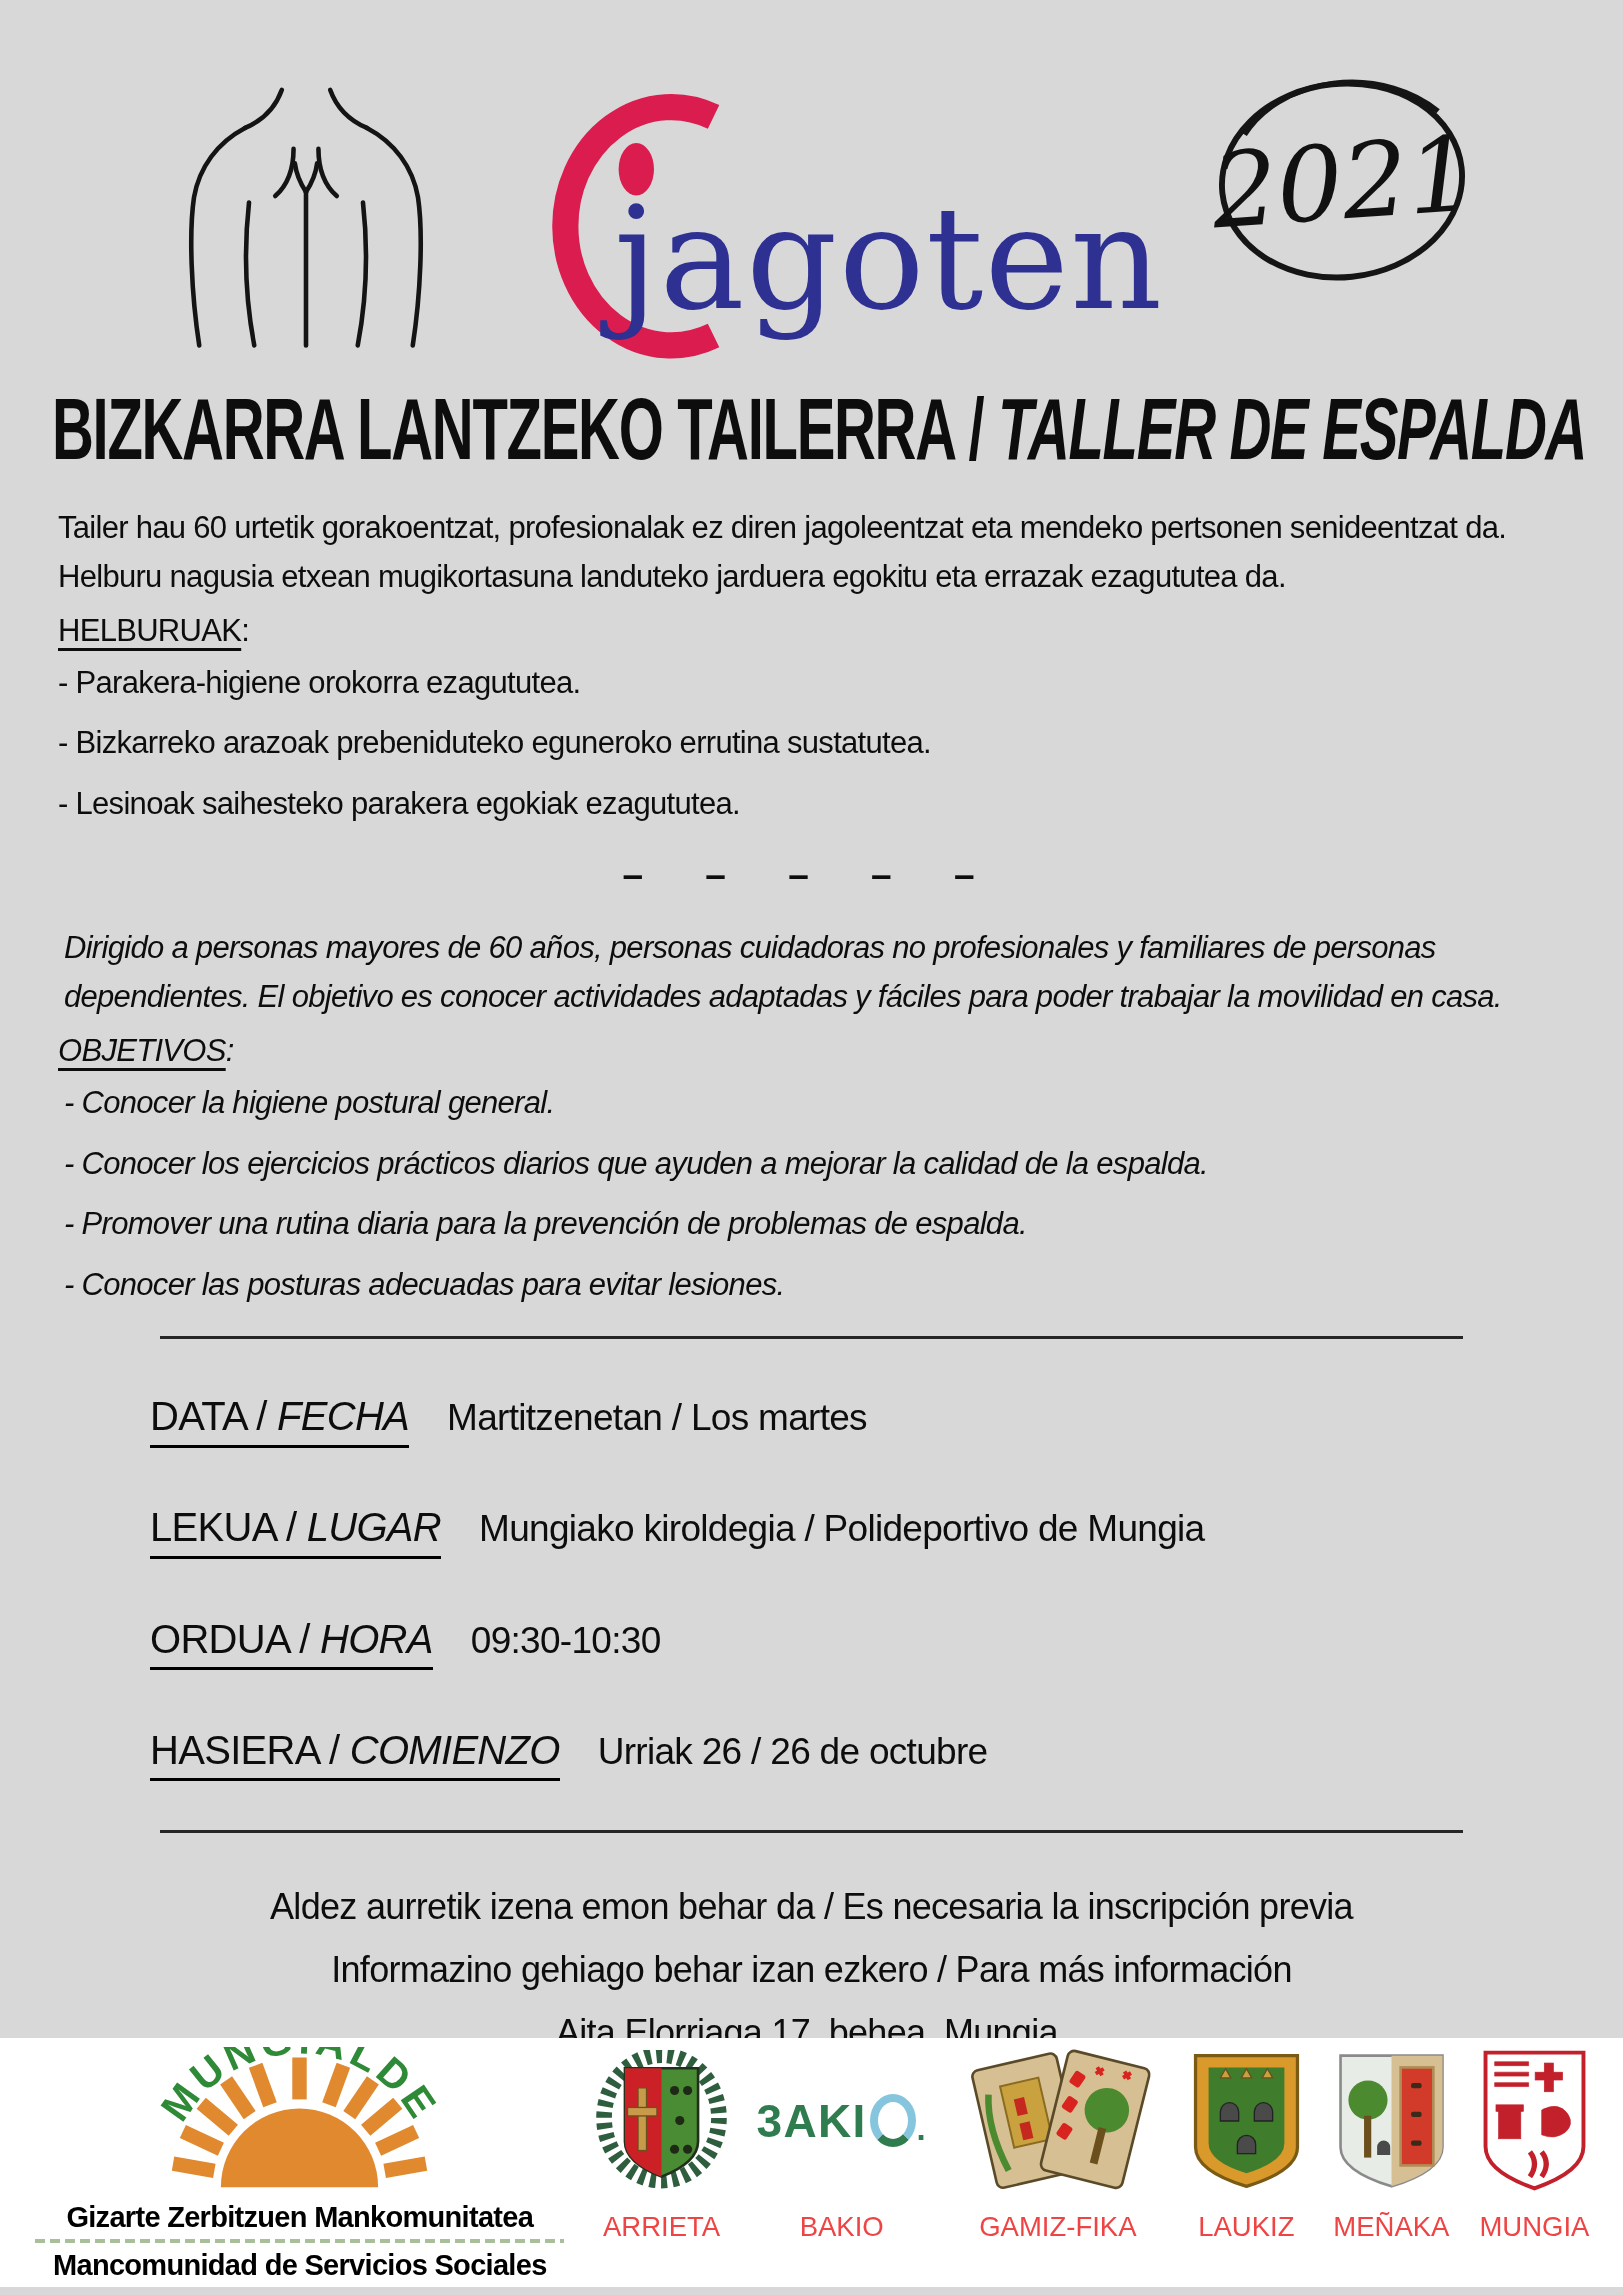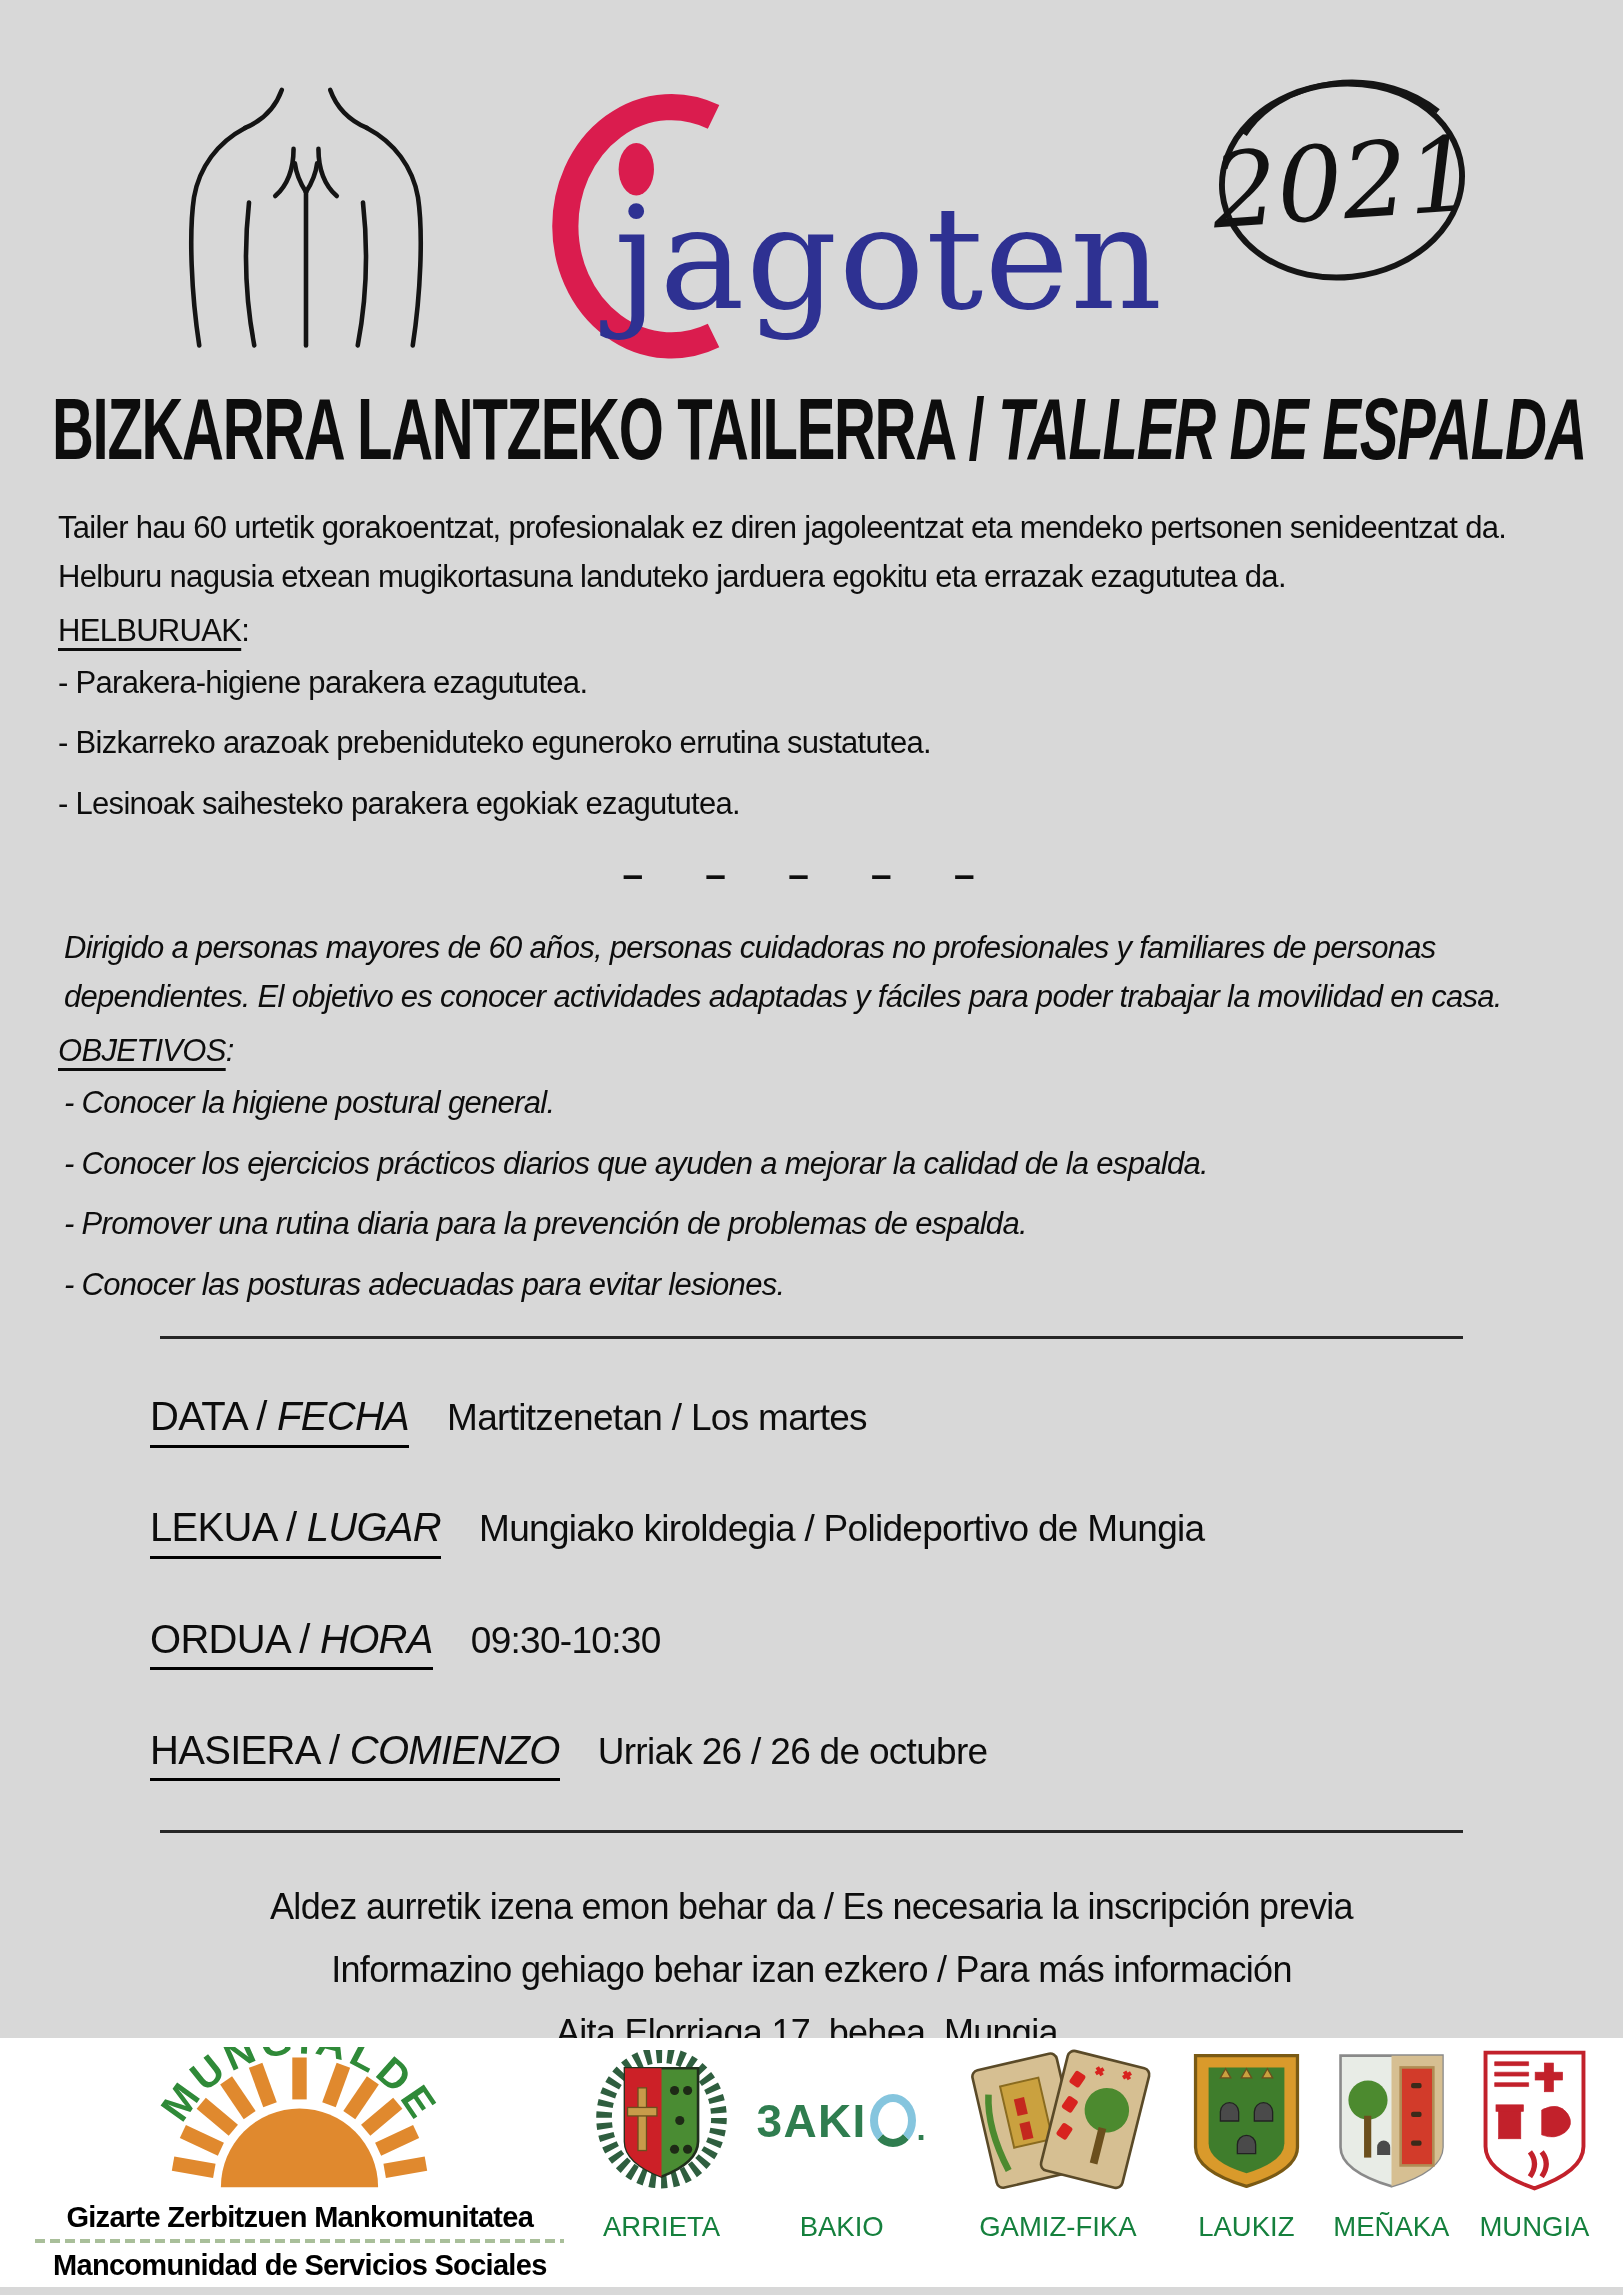--- a/index.html
+++ b/index.html
@@ -60,21 +60,21 @@
   .mungialde{width:563px; flex:none; text-align:center;}
   .mungialde svg{display:block; margin:0 auto;}
   .green-line{color:#000000; font-weight:bold; font-size:29px; line-height:1.25; letter-spacing:-0.7px;}
   .tiny-print{
     height:3.9px; width:94%; margin:3.9px auto 3.9px auto;
     background:repeating-linear-gradient(90deg,#a9bf9a 0 9.8px, transparent 9.8px 15px);
   }
   .munis{flex:1; display:flex; justify-content:space-around; align-items:flex-start;}
   .muni{display:flex; flex-direction:column; align-items:center;}
   .muni .icon-box{height:147px; display:flex; align-items:center; justify-content:center;text-align:center;}
-  .muni-label{margin-top:17px; font-size:27.5px; color:#15803d; letter-spacing:0;}
+  .muni-label{margin-top:17px; font-size:27.5px; color:#ef4444; letter-spacing:0;}
   .bakio-logo{font-weight:bold; font-size:46px; color:#2f7d4f; letter-spacing:1.3px; display:flex; align-items:center;}
   .bakio-o{
     display:inline-block; width:30px; height:37px; margin-left:3.9px;
     border:8.5px solid #85c5de; border-radius:50%;
     border-bottom-color:#2f7d4f; box-sizing:content-box;
   }
   .bakio-dot{align-self:flex-end; font-size:33px; color:#2f7d4f;}
 </style>
 </head>
 <body>
@@ -112,21 +112,21 @@
 
   <h1 class="title"><span>BIZKARRA LANTZEKO TAILERRA / </span><span class="it">TALLER DE ESPALDA</span></h1>
 
   <div class="content">
 
     <p class="para">Tailer hau 60 urtetik gorakoentzat, profesionalak ez diren jagoleentzat eta mendeko pertsonen senideentzat da. Helburu nagusia etxean mugikortasuna landuteko jarduera egokitu eta errazak ezagututea da.</p>
 
     <p class="sec-label"><span class="u">HELBURUAK</span><span>:</span></p>
 
     <div class="bullets">
-      <p>- Parakera-higiene parakera ezagututea.</p>
+      <p>- Parakera-higiene orokorra ezagututea.</p>
       <p>- Bizkarreko arazoak prebeniduteko eguneroko errutina sustatutea.</p>
       <p>- Lesinoak saihesteko parakera egokiak ezagututea.</p>
     </div>
 
     <p class="dash-sep">– – – – –</p>
 
     <p class="para es">Dirigido a personas mayores de 60 años, personas cuidadoras no profesionales y familiares de personas dependientes. El objetivo es conocer actividades adaptadas y fáciles para poder trabajar la movilidad en casa.</p>
 
     <p class="sec-label es"><span class="u">OBJETIVOS</span><span>:</span></p>
 

